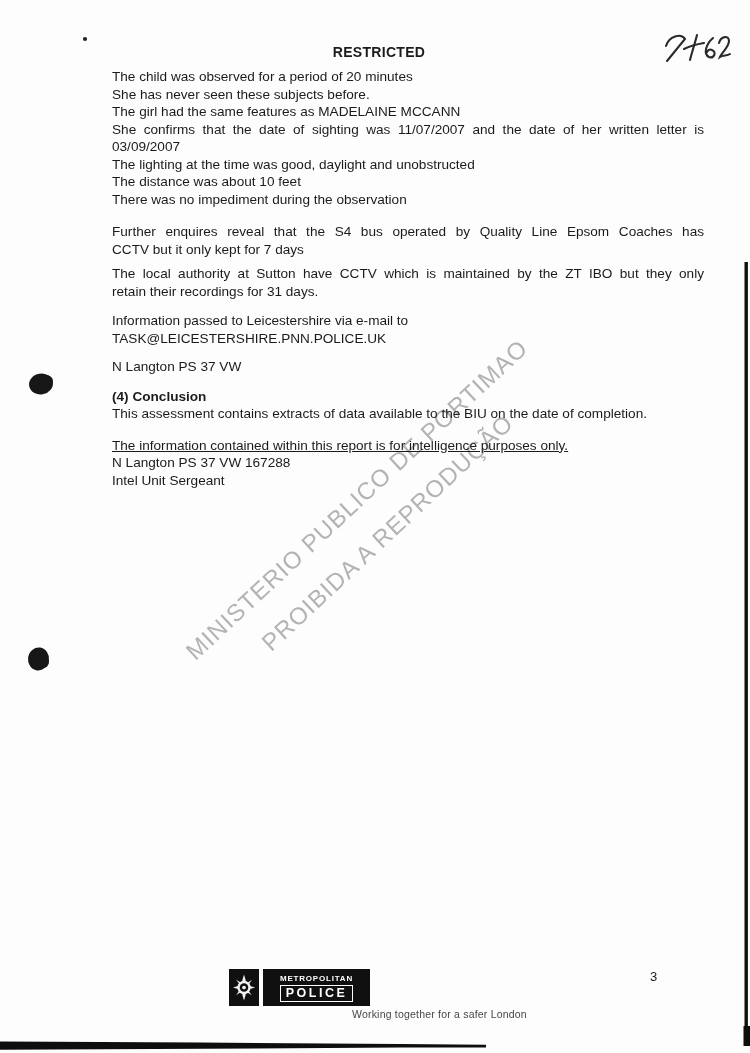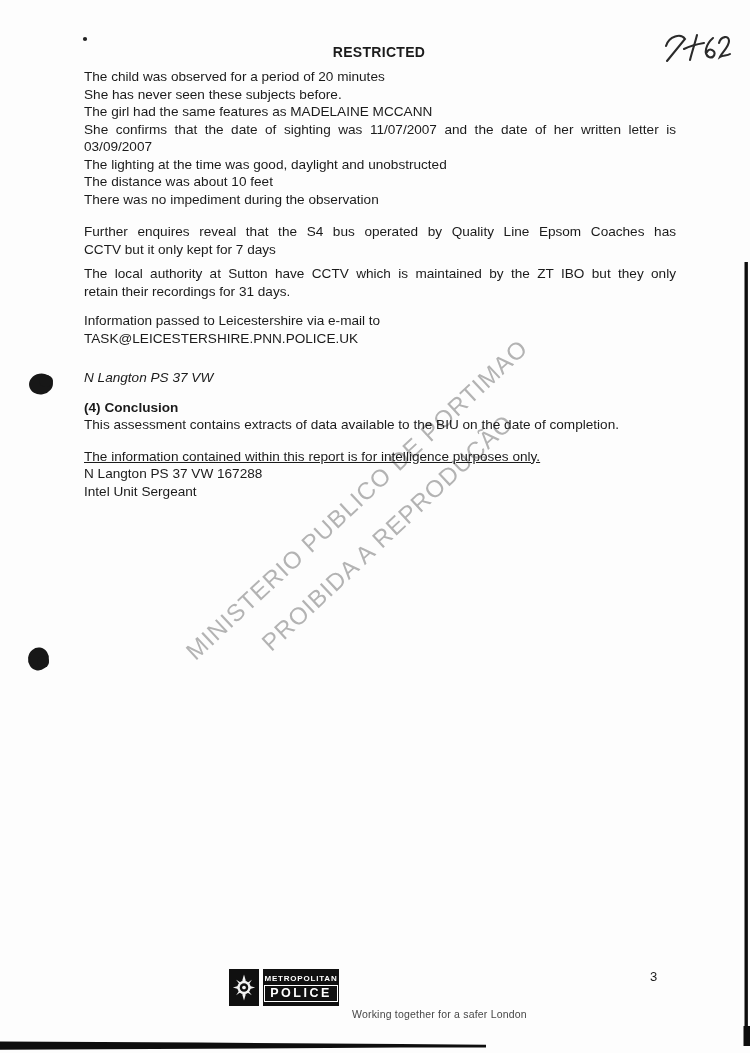--- a/index.html
+++ b/index.html
@@ -30,48 +30,48 @@
   
   .classification {
     position:absolute; top:44px; left:0; width:758px;
     text-align:center;
     font-weight:bold; font-size:14px; letter-spacing:.3px;
     z-index:2;
   }
 
   
   .content {
-    position:absolute; left:84px; top:68px; width:592px;
+    position:absolute; left:112px; top:68px; width:592px;
     font-size:13.6px; line-height:17.5px;
     z-index:2;
   }
   .para { margin:0; }
   .p2 { margin-top:15px; }
   .p3 { margin-top:7px; }
   .p4 { margin-top:12px; }
-  .p5 { margin-top:22px;font-style:italic; }
+  .p5 { margin-top:11px; }
   .p6 { margin-top:12px; font-weight:bold; }
   .p7 { }
   .p8 { margin-top:14px;text-decoration:underline; }
   .p9 { }
   .line { min-height:17.5px; }
   .line.just { text-align:justify; text-align-last:justify; -moz-text-align-last:justify; }
 
   
   .footer-logo {
     position:absolute; left:229px; top:969px; height:37px;
     display:flex; align-items:stretch; z-index:2;
   }
   .crest-box {
     width:30px; background:#101010;
     display:flex; align-items:center; justify-content:center;
     margin-right:4px;
   }
   .logo-text-box {
-    width:76px; background:#101010;
+    width:107px; background:#101010;
     display:flex; flex-direction:column; align-items:center; justify-content:center;
   }
   .logo-metropolitan {
     color:#fff; font-size:8px; font-weight:bold; letter-spacing:.8px; line-height:9px;
   }
   .logo-police {
     color:#fff; font-size:12.5px; font-weight:bold; letter-spacing:2.5px;
     border:1.5px solid #fff; padding:0 5px; margin-top:2px; line-height:15px;
   }
   .slogan {

